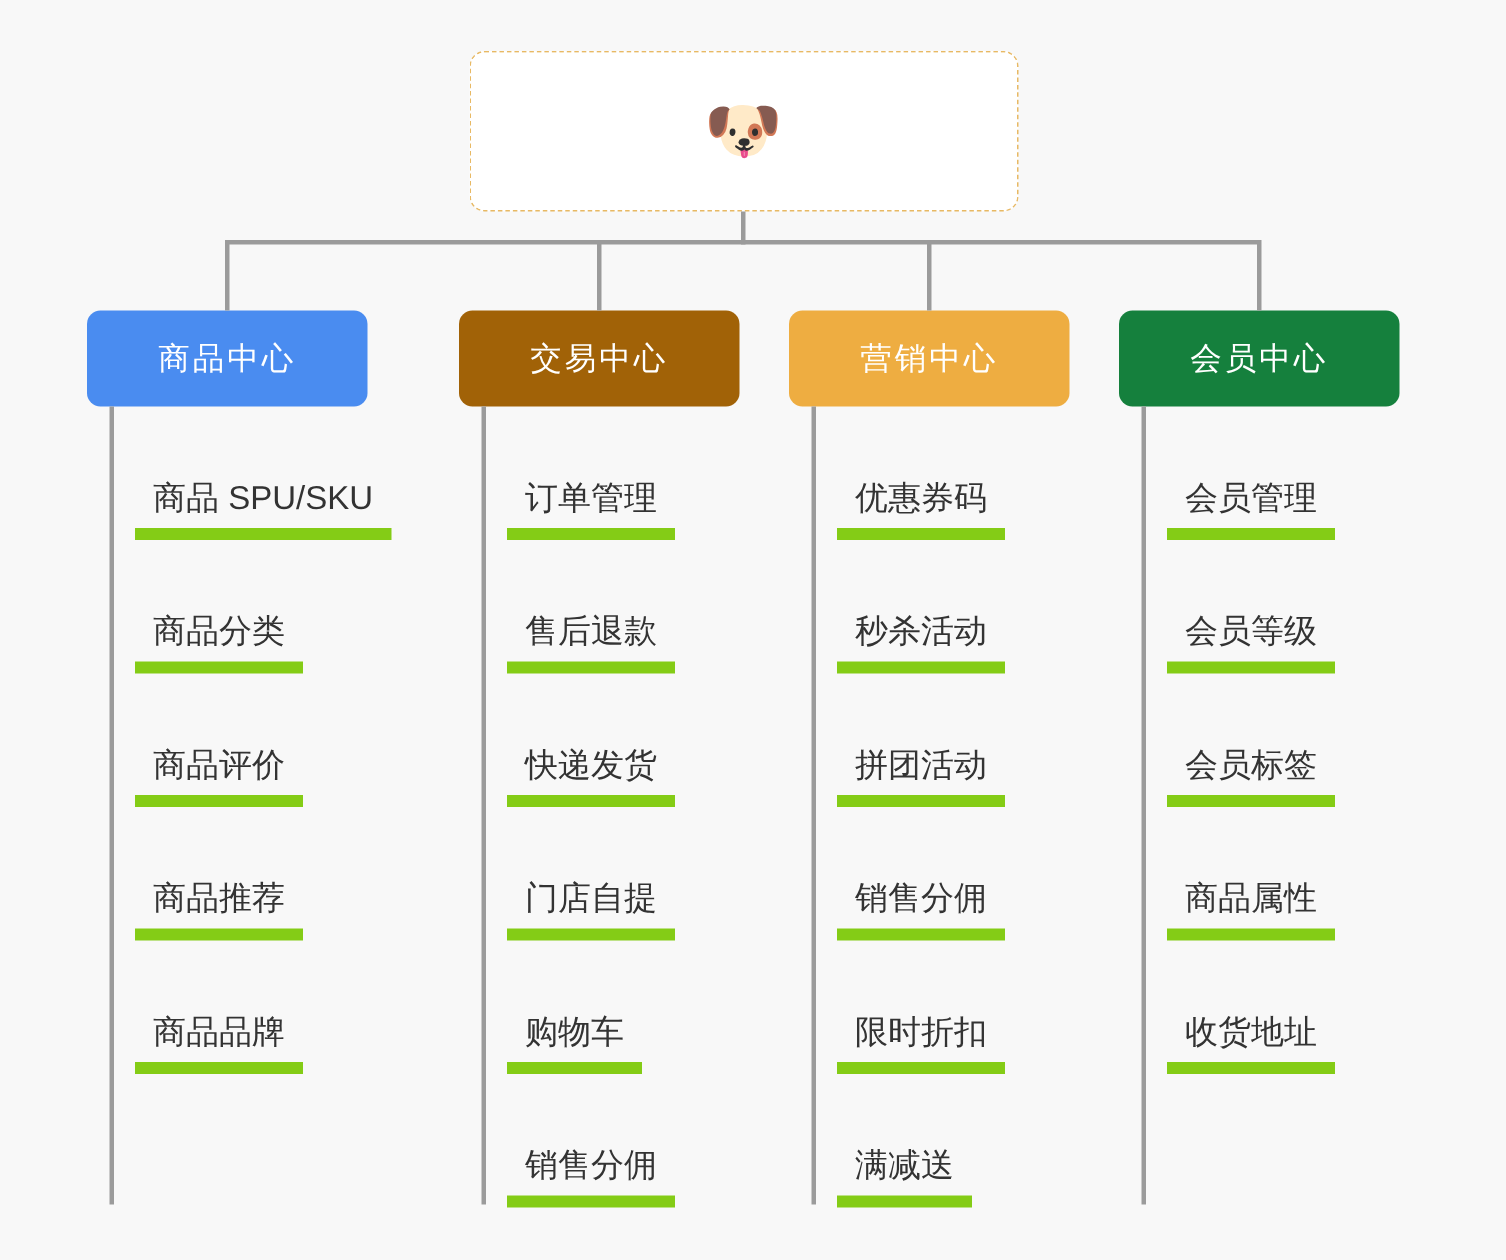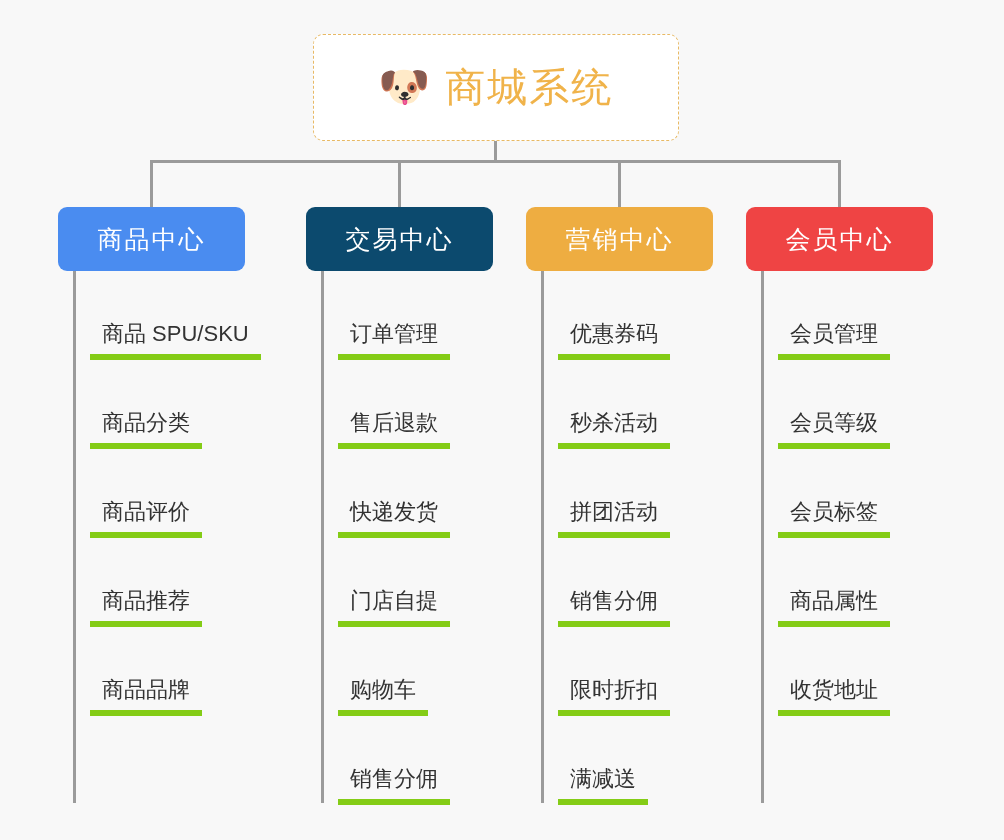--- a/index.html
+++ b/index.html
@@ -78,21 +78,21 @@
     top: 207px;
     width: 187px;
   }
   .cat-header {
     height: 64px;
     border-radius: 9px;
     display: flex;
     align-items: center;
     justify-content: center;
     color: #ffffff;
-    font-size: 25px;
+    font-size: 21px;
     letter-spacing: 2px;
     white-space: nowrap;
   }
 
   
   .leaf-list {
     position: relative;
     margin-top: 0;
     padding-top: 0;
   }
@@ -110,32 +110,31 @@
     align-items: flex-end;
     padding-left: 32px;
     box-sizing: border-box;
   }
   .leaf-label {
     display: inline-block;
     font-size: 22px;
     color: #333333;
     white-space: nowrap;
     padding: 0 12px 8px 12px;
-    border-bottom: 6px solid #84cc16;
+    border-bottom: 8px solid #84cc16;
     line-height: 1.1;
   }
 </style>
 </head>
 <body>
 
 <div id="mindmap">
 
   <div class="root-node">
     <span class="root-emoji">🐶</span>
-    <span class="root-title">商城系统</span>
   </div>
 
   <div class="conn conn-stem"></div>
   <div class="conn conn-bar"></div>
 
   <div id="columns-host">
       <div class="column" style="left: 58px;">
         <div class="cat-header" style="background: rgb(74, 140, 240);">商品中心</div>
         <div class="leaf-list">
           <div class="trunk" style="height: 532px;"></div>
@@ -150,21 +149,21 @@
           </div>
           <div class="leaf">
             <span class="leaf-label">商品推荐</span>
           </div>
           <div class="leaf">
             <span class="leaf-label">商品品牌</span>
           </div>
         </div>
       </div>
       <div class="column" style="left: 306px;">
-        <div class="cat-header" style="background: #0c4a6e;">交易中心</div>
+        <div class="cat-header" style="background: #a16207;">交易中心</div>
         <div class="leaf-list">
           <div class="trunk" style="height: 532px;"></div>
           <div class="leaf">
             <span class="leaf-label">订单管理</span>
           </div>
           <div class="leaf">
             <span class="leaf-label">售后退款</span>
           </div>
           <div class="leaf">
             <span class="leaf-label">快递发货</span>
@@ -198,21 +197,21 @@
           </div>
           <div class="leaf">
             <span class="leaf-label">限时折扣</span>
           </div>
           <div class="leaf">
             <span class="leaf-label">满减送</span>
           </div>
         </div>
       </div>
       <div class="column" style="left: 746px;">
-        <div class="cat-header" style="background: #ef4444;">会员中心</div>
+        <div class="cat-header" style="background: #15803d;">会员中心</div>
         <div class="leaf-list">
           <div class="trunk" style="height: 532px;"></div>
           <div class="leaf">
             <span class="leaf-label">会员管理</span>
           </div>
           <div class="leaf">
             <span class="leaf-label">会员等级</span>
           </div>
           <div class="leaf">
             <span class="leaf-label">会员标签</span>

